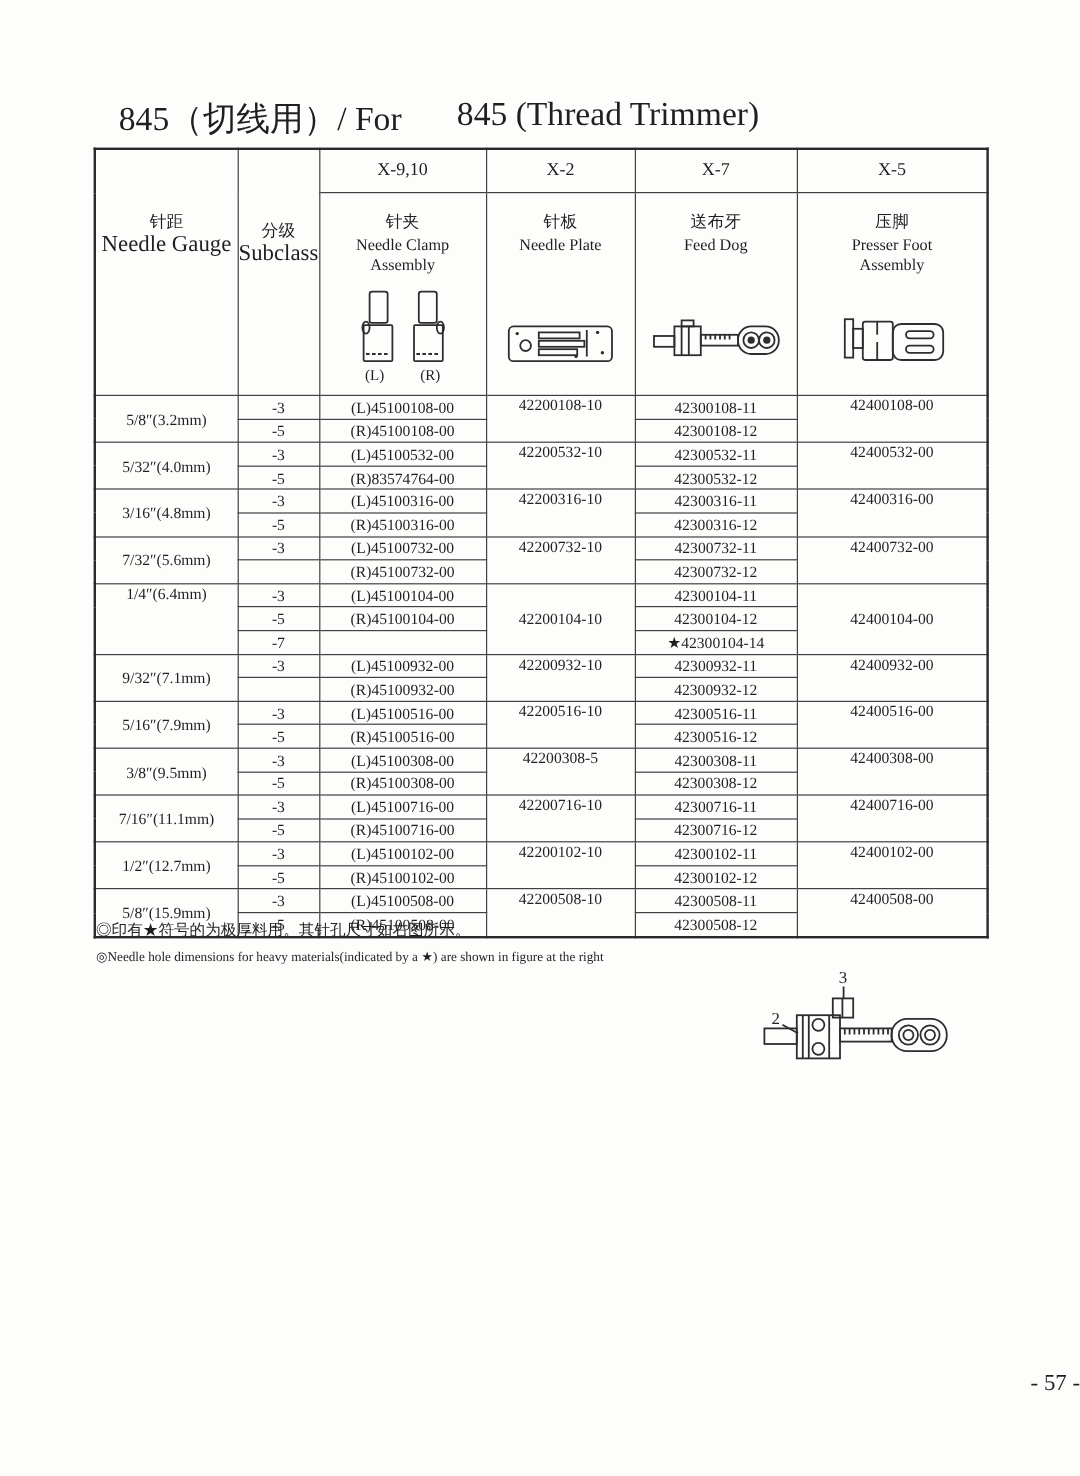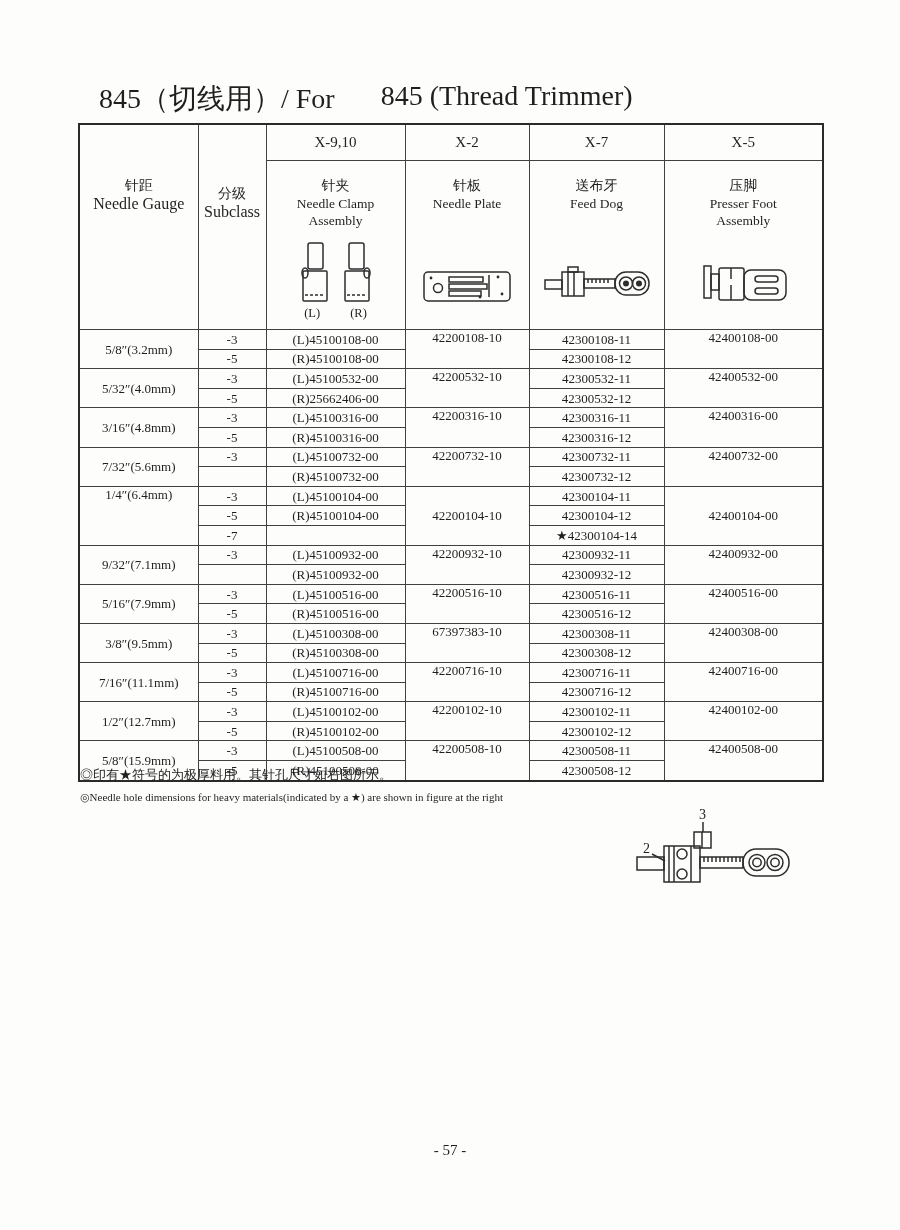--- a/index.html
+++ b/index.html
@@ -19,40 +19,40 @@
     border:1px solid #414141; font-weight:normal; text-align:center;
     padding:0; overflow:hidden;
   }
   tr.hdr-top th { height:35px; font-size:15px; }
   tr.hdr-main th { height:168px; vertical-align:top; }
   th.span-hdr { font-size:14px; }
   .hcell { height:100%; display:flex; flex-direction:column; align-items:center; padding-top:16px; box-sizing:border-box; }
   .hcell .cn { font-size:14px; line-height:18px; }
   .hcell .en { font-size:13.5px; line-height:17px; }
   .span-hdr .cn { font-size:14px; line-height:18px; }
-  .span-hdr .en { font-size:16px; line-height:17px; }
+  .span-hdr .en { font-size:19px; line-height:17px; }
   .icon-wrap { margin-top:auto; display:flex; flex-direction:column; align-items:center; }
   .iw-clamp   { margin-bottom:8px; }
   .iw-plate   { margin-bottom:22px; }
   .iw-feed    { margin-bottom:24px; }
   .iw-presser { margin-bottom:18px; }
   .lr-row { display:flex; gap:30px; font-size:12.5px; margin-top:1px; }
   tbody td { height:18.6px; font-size:13px; line-height:15px; }
   td.v-top { vertical-align:top; padding-top:2px;margin-top:21px; }
   td.v-mid { vertical-align:middle; }
   svg .ln { fill:none; stroke:#2d2d2d; stroke-width:1.5; }
   svg .fl { fill:#2d2d2d; stroke:none; }
   
   .footnote-cn { position:absolute; left:80px; top:766px; font-size:13px; }
   .footnote-en { position:absolute; left:80px; top:791px; font-size:11px; }
   
   .figure { position:absolute; left:615px; top:804px; }
   .figure text { font-family:"Liberation Serif", serif; font-size:14px; fill:#222; }
   
-  .page-number { position:absolute; left:0; top:1142px; width:900px; text-align:center; font-size:15px; }
+  .page-number { position:absolute; left:0; top:1142px; width:900px; text-align:right; font-size:19px; }
 </style>
 </head>
 <body>
 
 <div class="page">
 
   <div class="title">
     <span>845（切线用）/ For</span>
     <span>845 (Thread Trimmer)</span>
   </div>
@@ -196,21 +196,21 @@
         <tr>
           <td class="v-mid" rowspan="2">5/32″(4.0mm)</td>
           <td>-3</td>
           <td>(L)45100532-00</td>
           <td class="v-top" rowspan="2">42200532-10</td>
           <td>42300532-11</td>
           <td class="v-top" rowspan="2">42400532-00</td>
         </tr>
         <tr>
           <td>-5</td>
-          <td>(R)25662406-00</td>
+          <td>(R)83574764-00</td>
           <td>42300532-12</td>
         </tr>
         <tr>
           <td class="v-mid" rowspan="2">3/16″(4.8mm)</td>
           <td>-3</td>
           <td>(L)45100316-00</td>
           <td class="v-top" rowspan="2">42200316-10</td>
           <td>42300316-11</td>
           <td class="v-top" rowspan="2">42400316-00</td>
         </tr>
@@ -273,21 +273,21 @@
         </tr>
         <tr>
           <td>-5</td>
           <td>(R)45100516-00</td>
           <td>42300516-12</td>
         </tr>
         <tr>
           <td class="v-mid" rowspan="2">3/8″(9.5mm)</td>
           <td>-3</td>
           <td>(L)45100308-00</td>
-          <td class="v-top" rowspan="2">67397383-10</td>
+          <td class="v-top" rowspan="2">42200308-5</td>
           <td>42300308-11</td>
           <td class="v-top" rowspan="2">42400308-00</td>
         </tr>
         <tr>
           <td>-5</td>
           <td>(R)45100308-00</td>
           <td>42300308-12</td>
         </tr>
         <tr>
           <td class="v-mid" rowspan="2">7/16″(11.1mm)</td>

